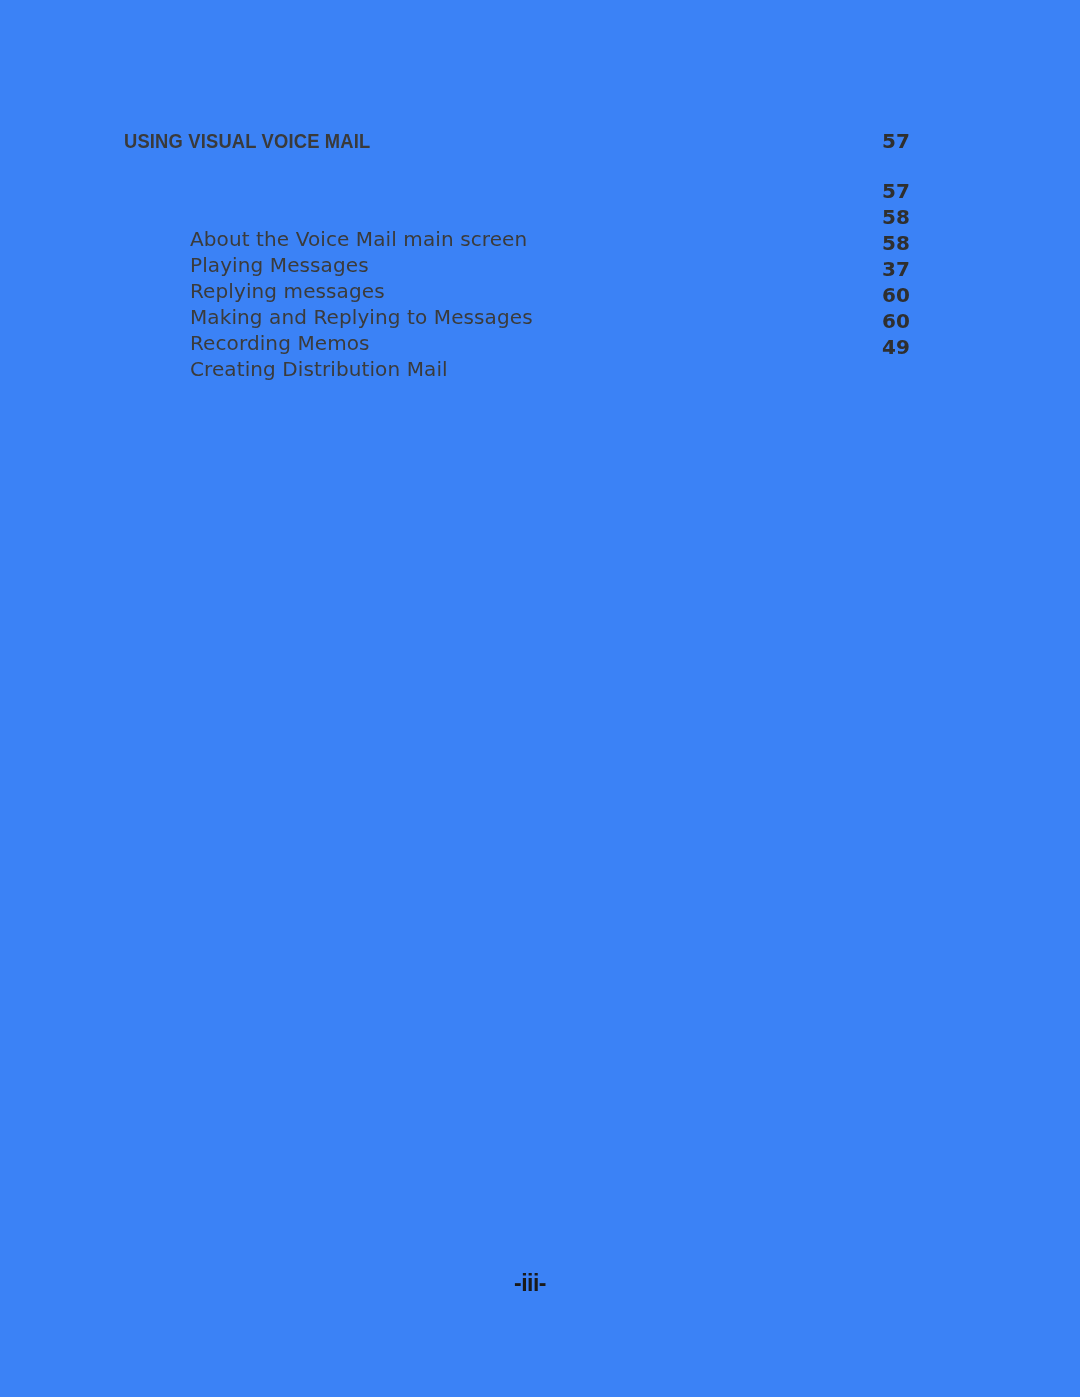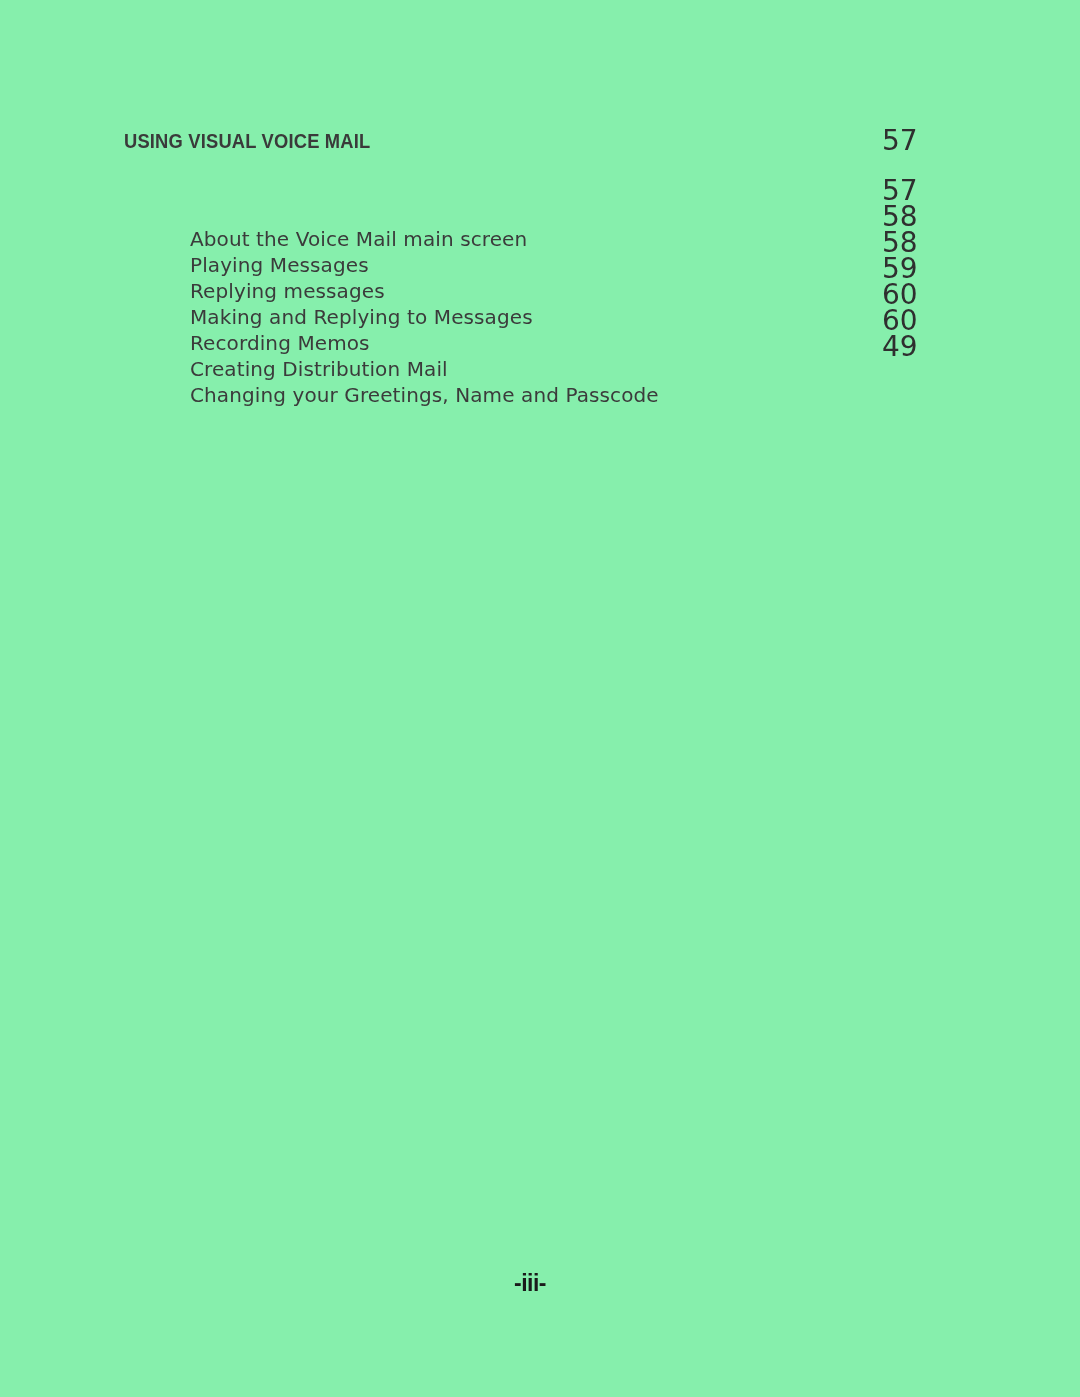--- a/index.html
+++ b/index.html
@@ -14,21 +14,21 @@
     position: relative;
     overflow: hidden;
   }
 
   .page {
     position: absolute;
     left: 0;
     top: 0;
     width: 1080px;
     height: 1397px;
-    background: #86efac;
+    background: #3b82f6;
   }
 
   
   .toc {
     position: absolute;
     left: 124px;
     top: 126px;
     width: 830px;
   }
 
@@ -41,22 +41,22 @@
 
   .toc-row .label {
     display: inline-block;
   }
 
   .toc-row .page-num {
     position: absolute;
     left: 758px;
     top: 0;
     font-family: "DejaVu Sans", sans-serif;
-    font-weight: normal;
-    font-size: 28px;
+    font-weight: bold;
+    font-size: 20px;
     color: #2f2f2f;
     letter-spacing: 0px;
   }
 
   
   .toc-row.section {
     height: 30px;
     line-height: 30px;
   }
   .toc-row.section .label {
@@ -124,32 +124,31 @@
     <div class="toc-row entry">
       <span class="label">Playing Messages</span>
       <span class="page-num">58</span>
     </div>
     <div class="toc-row entry">
       <span class="label">Replying messages</span>
       <span class="page-num">58</span>
     </div>
     <div class="toc-row entry">
       <span class="label">Making and Replying to Messages</span>
-      <span class="page-num">59</span>
+      <span class="page-num">37</span>
     </div>
     <div class="toc-row entry">
       <span class="label">Recording Memos</span>
       <span class="page-num">60</span>
     </div>
     <div class="toc-row entry">
       <span class="label">Creating Distribution Mail</span>
       <span class="page-num">60</span>
     </div>
     <div class="toc-row entry">
-      <span class="label">Changing your Greetings, Name and Passcode</span>
       <span class="page-num">49</span>
     </div>
 
     <div class="gap-before-section"></div>
 
 
   </div>
 
   <div class="footer">-iii-</div>
 

